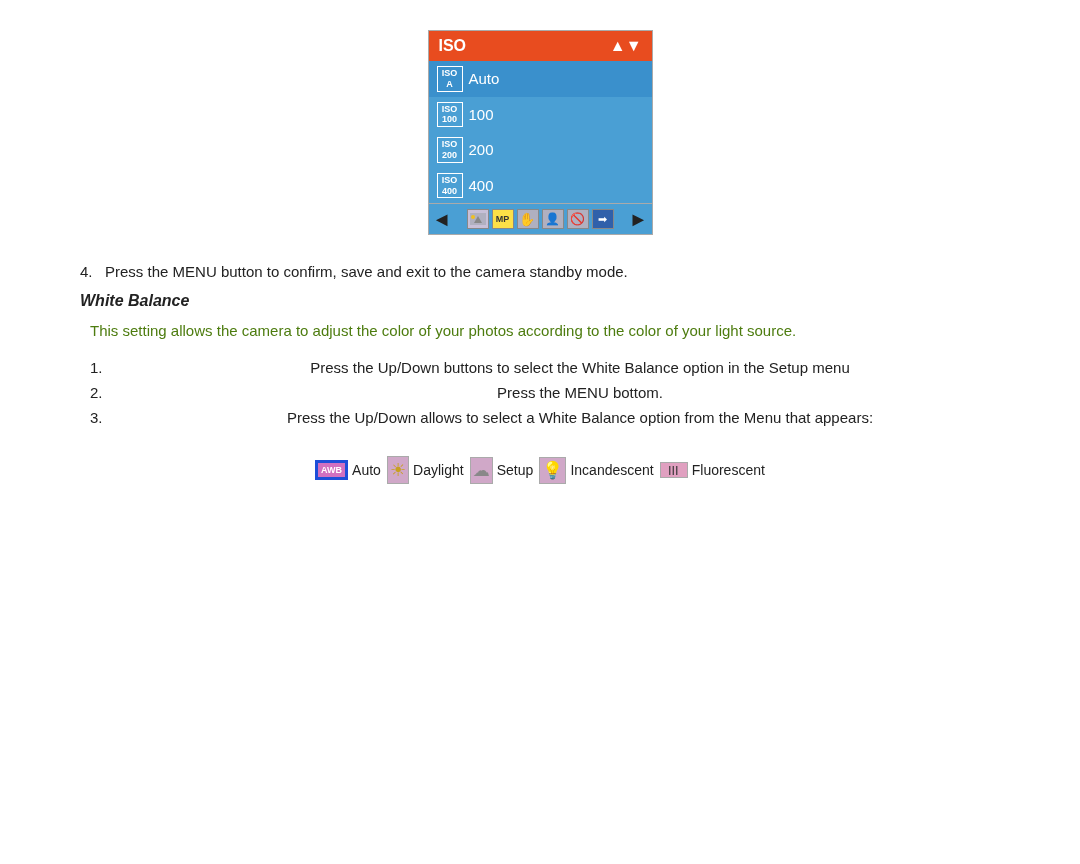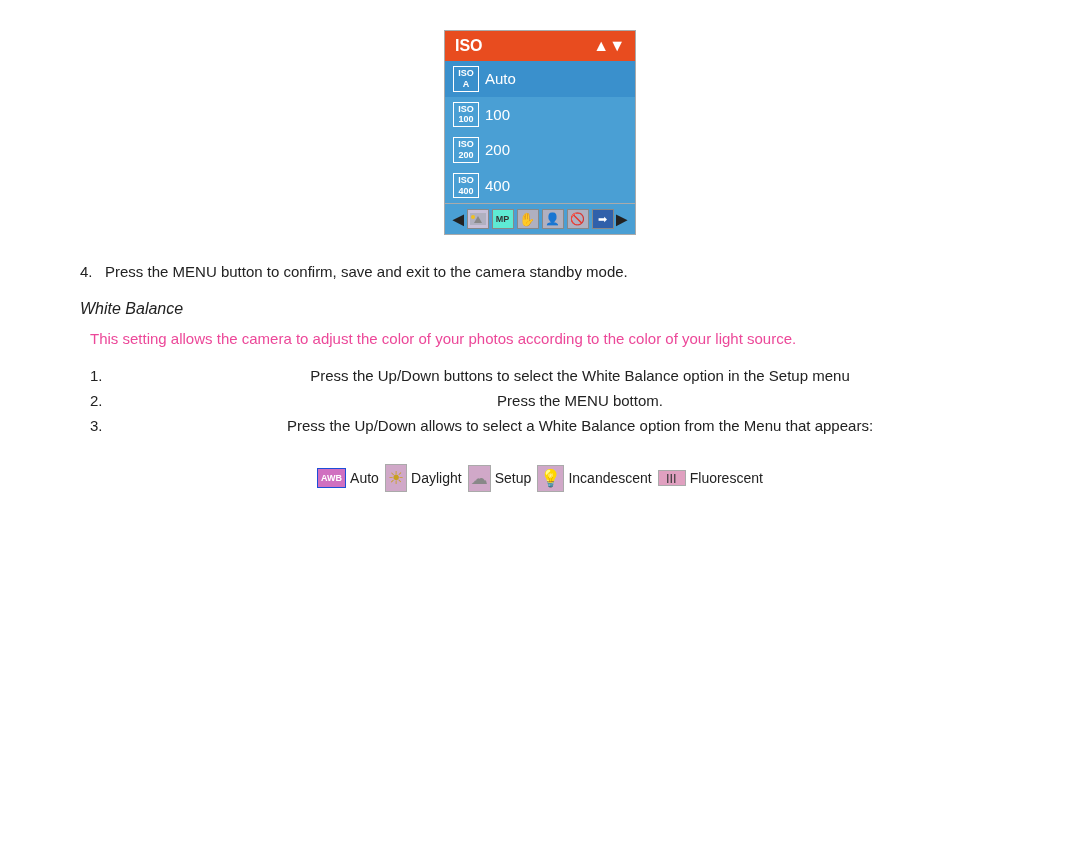--- a/index.html
+++ b/index.html
@@ -18,21 +18,21 @@
     }
 
     
     .iso-menu-container {
       display: flex;
       justify-content: center;
       margin-bottom: 28px;
     }
 
     .iso-menu {
-      width: 192px;
+      width: 225px;
       border: 1px solid #aaa;
       font-size: 13px;
     }
 
     .iso-header {
       background: #e84c1f;
       color: white;
       font-weight: bold;
       font-size: 16px;
       padding: 6px 10px;
@@ -124,29 +124,29 @@
       font-size: 15px;
       color: #222;
     }
 
     .step-list li .step-num {
       display: inline;
     }
 
     .section-heading {
       font-size: 16px;
-      font-weight: normal;
+      font-weight: bold;
       font-style: italic;
       margin-bottom: 12px;
       margin-top: 10px;
     }
 
     .description-text {
       font-size: 15px;
-      color: #ec4899;
+      color: #4d7c0f;
       margin-bottom: 20px;
       margin-left: 10px;
     }
 
     .numbered-steps {
       list-style: none;
       margin-bottom: 30px;
     }
 
     .numbered-steps li {
@@ -180,21 +180,21 @@
       align-items: center;
       gap: 4px;
       font-size: 14px;
       color: #222;
     }
 
     .wb-icon-box {
       display: inline-flex;
       align-items: center;
       justify-content: center;
-      border: 1px solid #1d4ed8;
+      border: 3px solid #1d4ed8;
       background: #d070c0;
       color: white;
       font-size: 8px;
       font-weight: bold;
       padding: 2px 3px;
       min-width: 26px;
       min-height: 20px;
     }
 
     .wb-icon-box.awe {
@@ -249,32 +249,32 @@
       <div class="iso-toolbar">
         <span class="toolbar-arrow">◀</span>
         <div class="toolbar-icons">
           <div class="toolbar-icon-box">
             <svg width="16" height="12" viewBox="0 0 16 12">
                 <rect x="0" y="0" width="16" height="12" fill="#b0b0c0"></rect>
                 <polygon points="4,10 8,3 12,10" fill="#888"></polygon>
                 <circle cx="3" cy="4" r="2" fill="#f0c020"></circle>
               </svg>
           </div>
-          <div class="toolbar-icon-box" style="font-weight:bold;font-size:9px;background:#5eead4;">MP</div>
+          <div class="toolbar-icon-box" style="font-weight:bold;font-size:9px;background:#fde047;">MP</div>
           <div class="toolbar-icon-box" style="font-size:13px;background:#b0b0c0;">✋</div>
           <div class="toolbar-icon-box" style="font-size:12px;background:#b0b0c0;">👤</div>
           <div class="toolbar-icon-box" style="font-size:12px;background:#b0b0c0;">🚫</div>
           <div class="toolbar-icon-box blue-bg" style="font-size:11px;">➡</div>
         </div>
         <span class="toolbar-arrow">▶</span>
       </div>
     </div>
   </div>
 
-  <ol class="step-list" style="list-style:none;margin-bottom:20px;">
+  <ol class="step-list" style="list-style:none;margin-bottom:12px;">
     <li style="margin-bottom:6px;">
       <span class="step-num">4. &nbsp;</span>
       <span>Press the MENU button to confirm, save and exit to the camera standby mode.</span>
     </li>
   </ol>
 
   <div>
     <div class="section-heading">White Balance</div>
     <p class="description-text">This setting allows the camera to adjust the color of your photos according to the color of your light source.</p>
 

